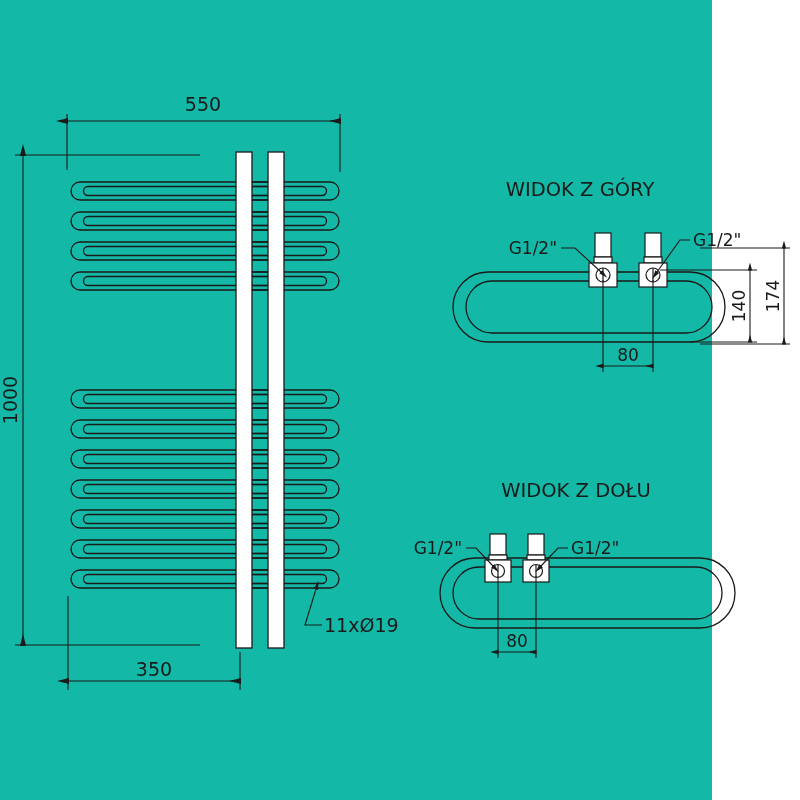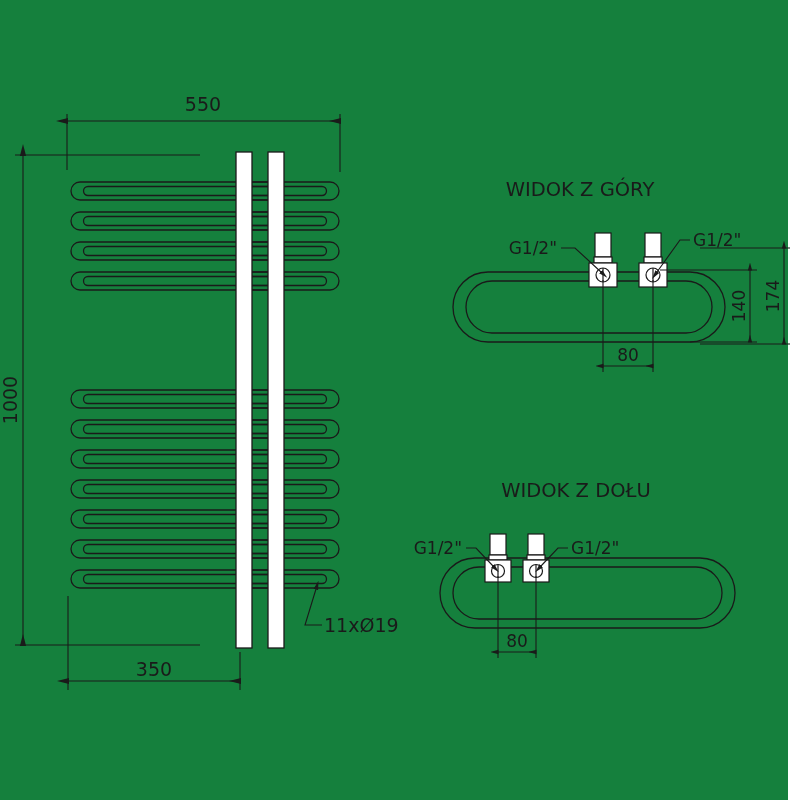--- a/index.html
+++ b/index.html
@@ -8,23 +8,23 @@
     background: #ffffff;
   }
   body {
     width: 800px;
     height: 800px;
     overflow: hidden;
     font-family: "DejaVu Sans", "Liberation Sans", sans-serif;
   }
   #sheet {
     position: relative;
-    width: 788px;
+    width: 712px;
     height: 800px;
-    background: #15803d;
+    background: #14b8a6;
   }
   #sheet svg {
     position: absolute;
     top: 0;
     left: 0;
   }
   .dim-text, .view-title, .callout-text {
     font-family: "DejaVu Sans", "Liberation Sans", sans-serif;
     fill: #1a1a1a;
   }

